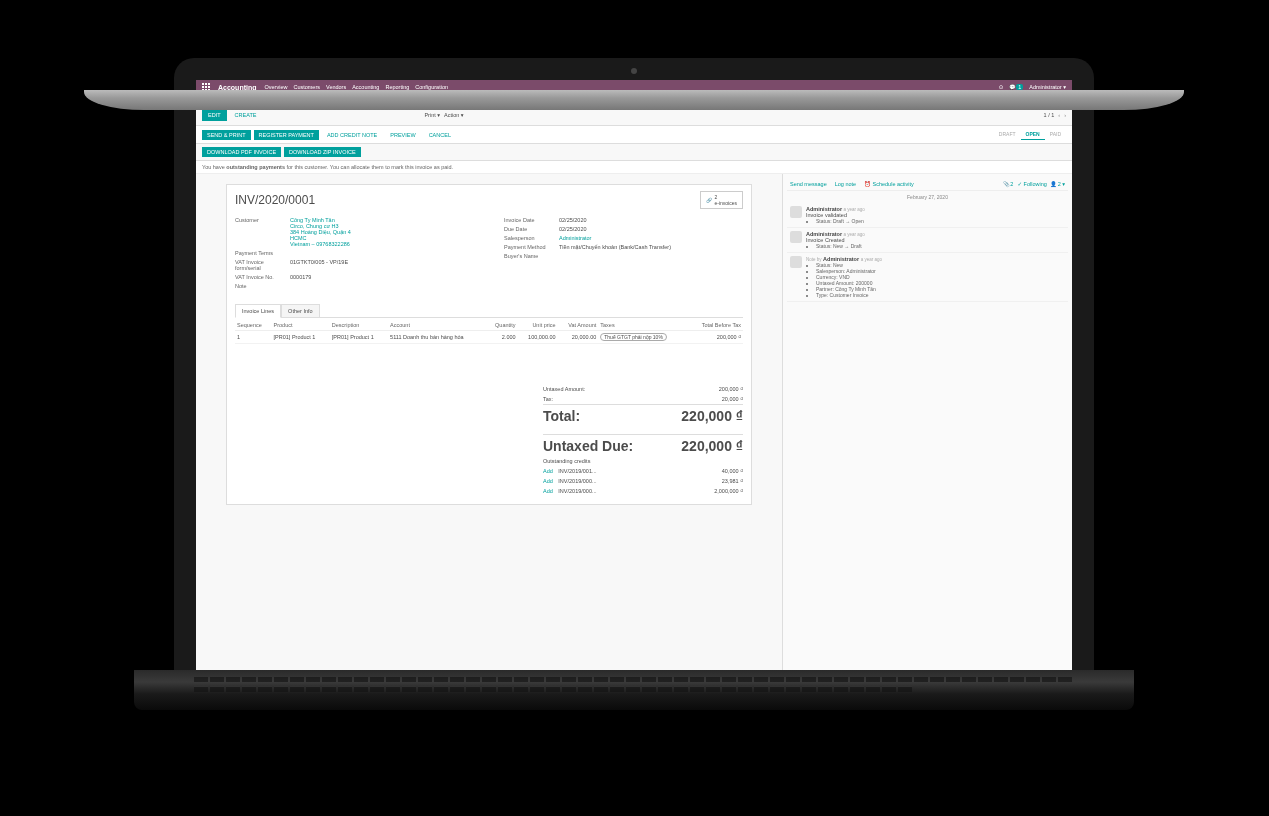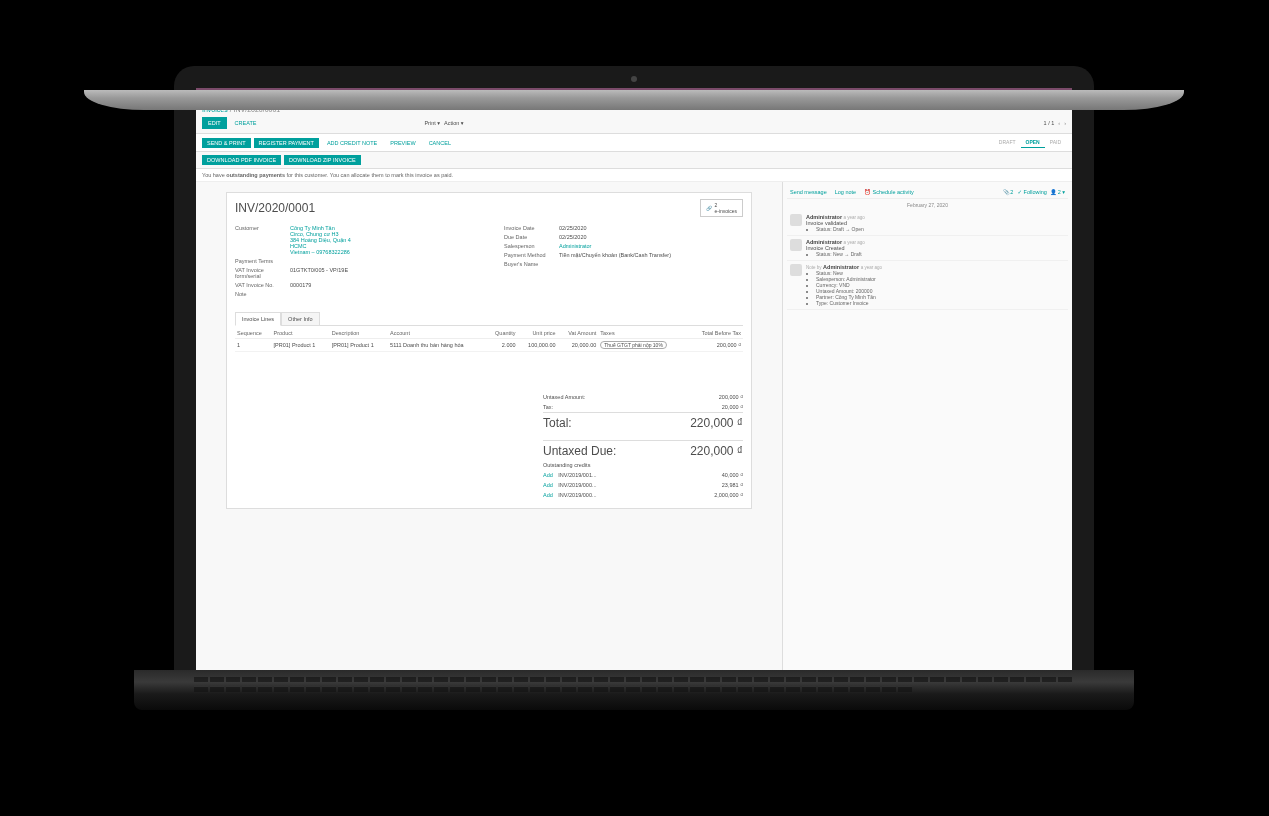--- a/index.html
+++ b/index.html
@@ -1,18 +1,18 @@
 <!DOCTYPE html>
 <html><head>
 <meta charset="utf-8">
 <style>
 *{box-sizing:border-box;margin:0;padding:0;font-family:"Helvetica Neue",Arial,sans-serif}
 body{background:#000;width:1269px;height:816px;overflow:hidden}
 .laptop{position:absolute;left:134px;top:50px;width:1000px;height:680px}
-.screen-bezel{position:absolute;left:40px;top:16px;width:920px;height:620px;background:#1a1a1a;border-radius:20px 20px 0 0;padding:22px 22px 8px 22px}
+.screen-bezel{position:absolute;left:40px;top:8px;width:920px;height:620px;background:#1a1a1a;border-radius:20px 20px 0 0;padding:22px 22px 8px 22px}
 .camera{position:absolute;left:50%;top:10px;width:6px;height:6px;background:#444;border-radius:50%;transform:translateX(-50%)}
 .screen{width:100%;height:100%;background:#f8f8f8;overflow:hidden;font-size:6px;color:#4c4c4c;position:relative}
 .base{position:absolute;left:0;top:620px;width:1000px;height:40px;background:linear-gradient(#2a2a2a,#3a3a3a 30%,#1a1a1a 60%,#0a0a0a);border-radius:0 0 8px 8px;perspective:400px}
 .keyboard{position:absolute;left:60px;top:6px;right:60px;height:18px;display:flex;gap:2px;flex-wrap:wrap;opacity:.6}
 .key{width:14px;height:6px;background:#111;border-top:1px solid #333}
 .base-front{position:absolute;left:-50px;top:40px;width:1100px;height:20px;background:linear-gradient(#bbb,#999 40%,#777);border-radius:0 0 60px 60px/0 0 18px 18px}
 
 
 .topbar{background:#7b4b6a;color:#fff;height:14px;display:flex;align-items:center;padding:0 6px;gap:8px}
 .apps-icon{width:8px;height:8px;display:flex;flex-wrap:wrap;gap:1px}
@@ -65,21 +65,21 @@
 .tab.active{background:#fff;border-bottom:1px solid #fff;margin-bottom:-1px}
 
 table{width:100%;font-size:5.5px;border-collapse:collapse;margin-top:2px}
 th{text-align:left;padding:2px;color:#666;font-weight:normal;border-bottom:1px solid #eee}
 th.r,td.r{text-align:right}
 td{padding:2px;border-bottom:1px solid #f2f2f2}
 .tax{border:1px solid #aaa;border-radius:6px;padding:0 3px;font-size:5px;display:inline-block}
 
 .totals{margin-top:40px;margin-left:auto;width:200px;font-size:5.5px}
 .trow{display:flex;justify-content:space-between;padding:2px 0}
-.trow.big{font-size:12px;font-weight:400;border-top:1px solid #ddd;padding-top:3px}
+.trow.big{font-size:14px;font-weight:700;border-top:1px solid #ddd;padding-top:3px}
 .trow .add{color:#00a09d;cursor:pointer;margin-right:4px}
 
 
 .ch-top{display:flex;gap:8px;padding:3px;border-bottom:1px solid #eee;align-items:center}
 .ch-top span{color:#00a09d;cursor:pointer}
 .ch-follow{margin-left:auto;color:#666;display:flex;gap:4px;align-items:center}
 .ch-date{text-align:center;color:#888;padding:3px;font-size:5px}
 .msg{display:flex;gap:4px;padding:3px;border-bottom:1px solid #f0f0f0}
 .avatar{width:12px;height:12px;background:#ddd;border-radius:2px;flex-shrink:0}
 .msg-body strong{color:#444}

